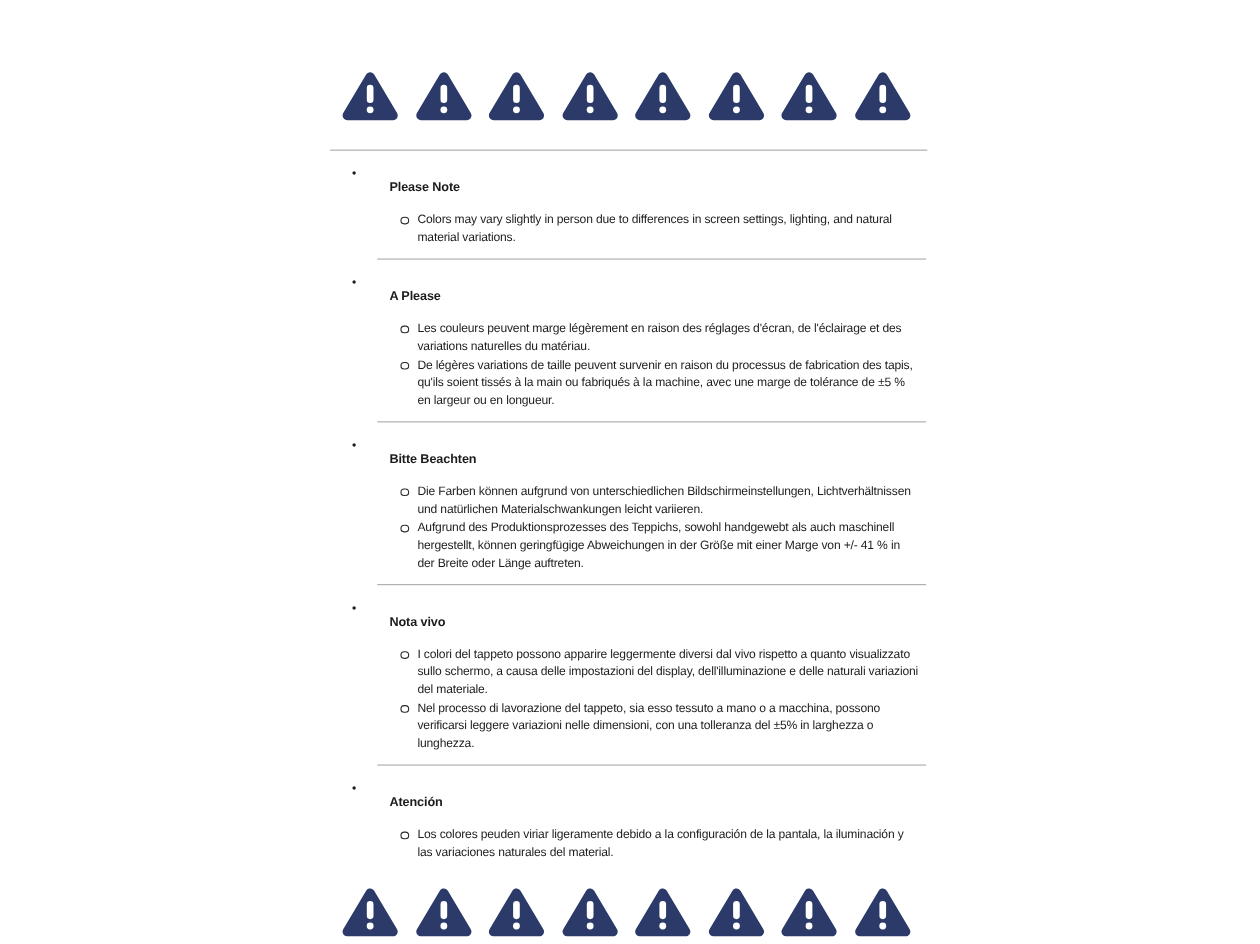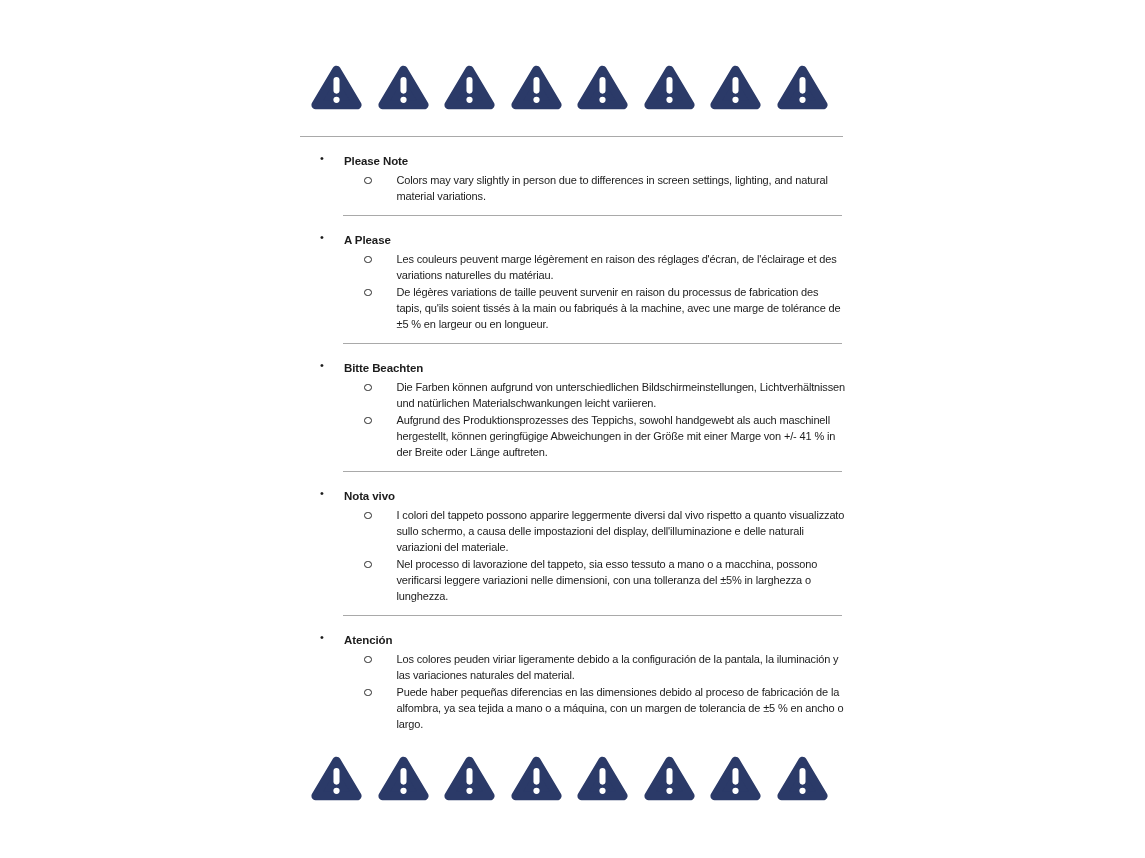--- a/index.html
+++ b/index.html
@@ -40,38 +40,38 @@
   .divider.indented { margin-top: 10px; margin-left: 43px; width: 499px; }
   .section { margin-top: 13px; }
   .heading-row { display: flex; margin-left: 20px; }
   .bullet-dot {
     width: 21px;
     flex: none;
     font-size: 11px;
     line-height: 16px;
   }
   .section-heading {
-    margin: 3px;
+    margin: 13px;
     font-size: 11.5px;
     font-weight: bold;
     line-height: 16px;
     letter-spacing: -0.1px;
   }
   .sub-bullet { display: flex; margin-left: 64px; }
   .circle-marker {
     flex: none;
     width: 5.5px;
     height: 5.5px;
     border: 1.2px solid #2a2a2a;
     border-radius: 50%;
     margin-top: 4.5px;
     background: transparent;
   }
   .note-text {
-    margin: 0 0 1px 25px;
+    margin: 0 0 1px 8px;
     font-size: 11px;
     line-height: 16px;
     width: 457px;
     letter-spacing: -0.15px;
   }
   .svg-defs { position: absolute; width: 0; height: 0; overflow: hidden; }
 </style>
 </head>
 <body>
 
@@ -178,24 +178,20 @@
 
   <div class="section">
     <div class="heading-row">
       <span class="bullet-dot">•</span>
       <h3 class="section-heading">Atención</h3>
     </div>
     <div class="sub-bullet">
       <span class="circle-marker"></span>
       <p class="note-text">Los colores peuden viriar ligeramente debido a la configuración de la pantala, la iluminación y las variaciones naturales del material.</p>
     </div>
-    <div class="sub-bullet">
-      <span class="circle-marker"></span>
-      <p class="note-text">Puede haber pequeñas diferencias en las dimensiones debido al proceso de fabricación de la alfombra, ya sea tejida a mano o a máquina, con un margen de tolerancia de ±5 % en ancho o largo.</p>
-    </div>
   </div>
 
   <div class="triangle-row bottom">
     <svg class="tri-svg" viewBox="0 0 56 50">
         <use href="#warn-tri"></use>
       </svg>
     <svg class="tri-svg" viewBox="0 0 56 50">
         <use href="#warn-tri"></use>
       </svg>
     <svg class="tri-svg" viewBox="0 0 56 50">

